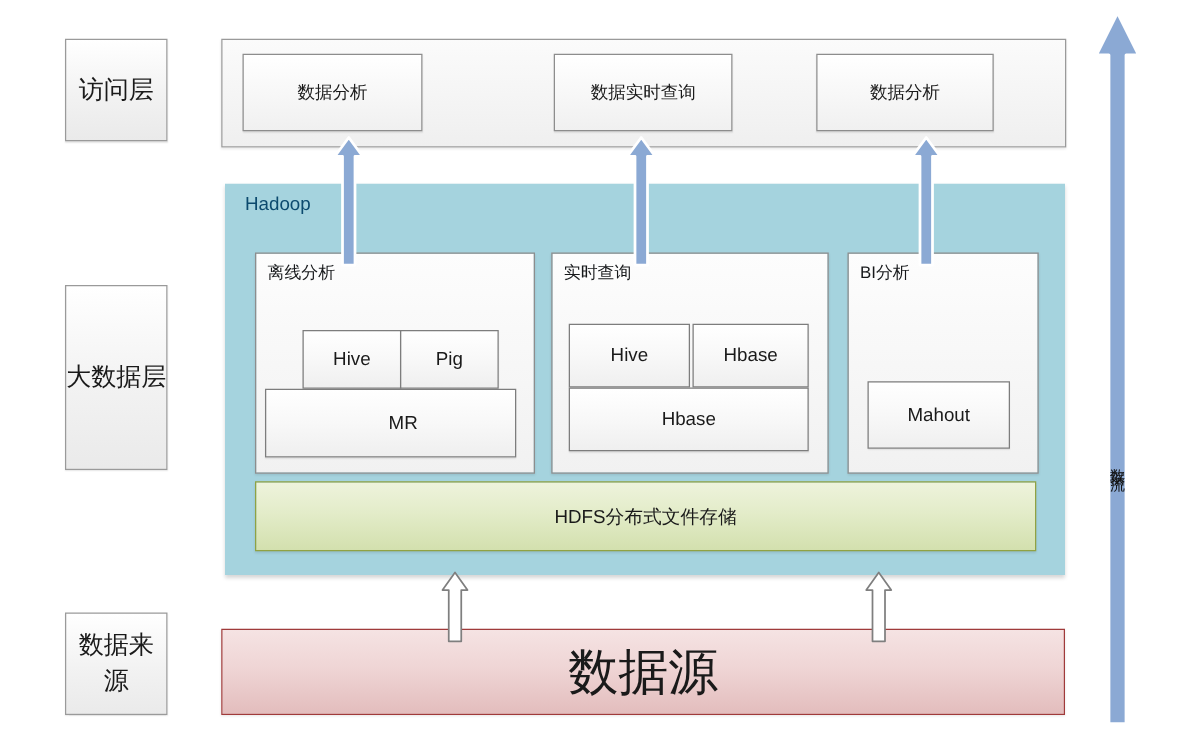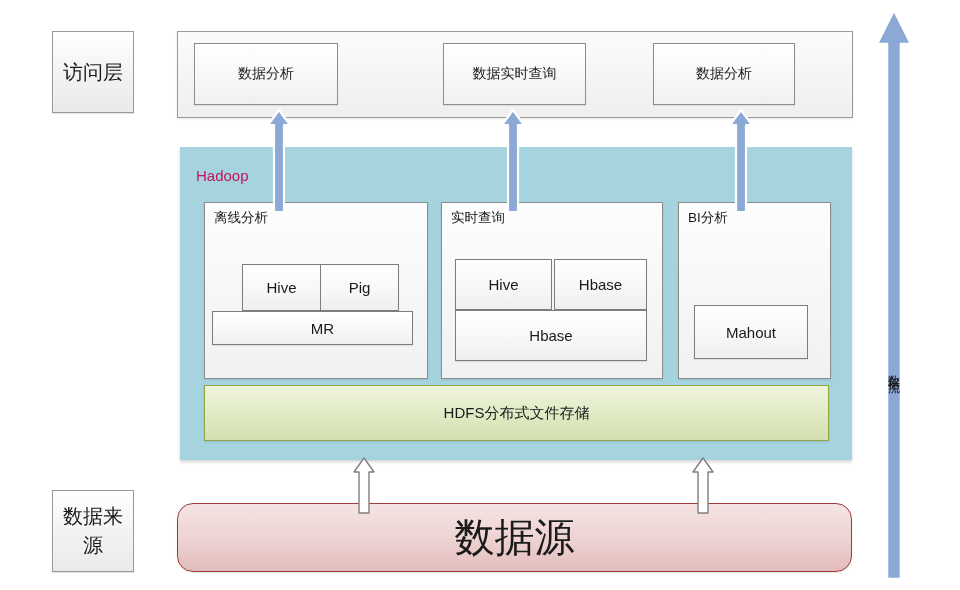--- a/index.html
+++ b/index.html
@@ -52,23 +52,23 @@
   }
 
   
   .hadoop-container {
     background: #a5d3de;
     box-shadow: 0 2px 3px rgba(0,0,0,0.16);
   }
   .hadoop-title {
     position: absolute;
     left: 16px;
-    top: 20px;
+    top: 8px;
     font-size: 15px;
-    color: #be185d;
+    color: #0c4a6e;
   }
 
   
   .panel {
     border: 1px solid #8d8d8d;
     background: linear-gradient(to bottom, #fdfdfd 0%, #f6f6f6 60%, #f1f1f1 100%);
     display: block;
     box-shadow: 0 1px 2px rgba(0,0,0,0.10);
   }
   .panel-title {
@@ -122,20 +122,23 @@
 </style>
 </head>
 <body>
 
 <div id="canvas">
 
   <div class="box layer-label" style="left:52px; top:31px; width:82px; height:82px;">
     <span>访问层</span>
   </div>
 
+  <div class="box layer-label" style="left:52px; top:228px; width:82px; height:148px;">
+    <span>大数据层</span>
+  </div>
 
   <div class="box layer-label" style="left:52px; top:490px; width:82px; height:82px; white-space:pre-line;">
     <span>数据来
 源</span>
   </div>
 
   <div class="box access-container" style="left:177px; top:31px; width:676px; height:87px;"></div>
 
   <div class="box access-item" style="left:194px; top:43px; width:144px; height:62px;">
     <span>数据分析</span>
@@ -155,21 +158,21 @@
 
   <div class="panel" style="position:absolute; left:204px; top:202px; width:222px; height:175px;">
     <div class="panel-title">离线分析</div>
   </div>
   <div class="box tool" style="left:218px; top:264px; width:79px; height:47px;margin-left:24px;">
     <span>Hive</span>
   </div>
   <div class="box tool" style="left:320px; top:264px; width:79px; height:47px;">
     <span>Pig</span>
   </div>
-  <div class="box tool" style="left:212px; top:311px; width:201px; height:34px;padding-left:20px;">
+  <div class="box tool" style="left:212px; top:311px; width:201px; height:55px;padding-left:20px;">
     <span>MR</span>
   </div>
 
   <div class="panel" style="position:absolute; left:441px; top:202px; width:220px; height:175px;">
     <div class="panel-title">实时查询</div>
   </div>
   <div class="box tool" style="left:455px; top:259px; width:97px; height:51px;">
     <span>Hive</span>
   </div>
   <div class="box tool" style="left:554px; top:259px; width:93px; height:51px;">
@@ -183,21 +186,21 @@
     <div class="panel-title">BI分析</div>
   </div>
   <div class="box tool" style="left:694px; top:305px; width:114px; height:54px;">
     <span>Mahout</span>
   </div>
 
   <div class="box hdfs-bar" style="left:204px; top:385px; width:625px; height:56px;">
     <span>HDFS分布式文件存储</span>
   </div>
 
-  <div class="box datasource-bar" style="left:177px; top:503px; width:675px; height:69px;border-radius:16px;">
+  <div class="box datasource-bar" style="left:177px; top:503px; width:675px; height:69px;">
     <span>数据源</span>
   </div>
 
   <svg class="arrow-svg" style="left:266px; top:108px;" width="26" height="106">
     <polygon points="13,2 24,17 18,17 18,104 8,104 8,17 2,17" fill="#8ba9d4" stroke="#ffffff" stroke-width="2.2" stroke-linejoin="round"></polygon>
   </svg>
 
   <svg class="arrow-svg" style="left:500px; top:108px;" width="26" height="106">
     <polygon points="13,2 24,17 18,17 18,104 8,104 8,17 2,17" fill="#8ba9d4" stroke="#ffffff" stroke-width="2.2" stroke-linejoin="round"></polygon>
   </svg>

